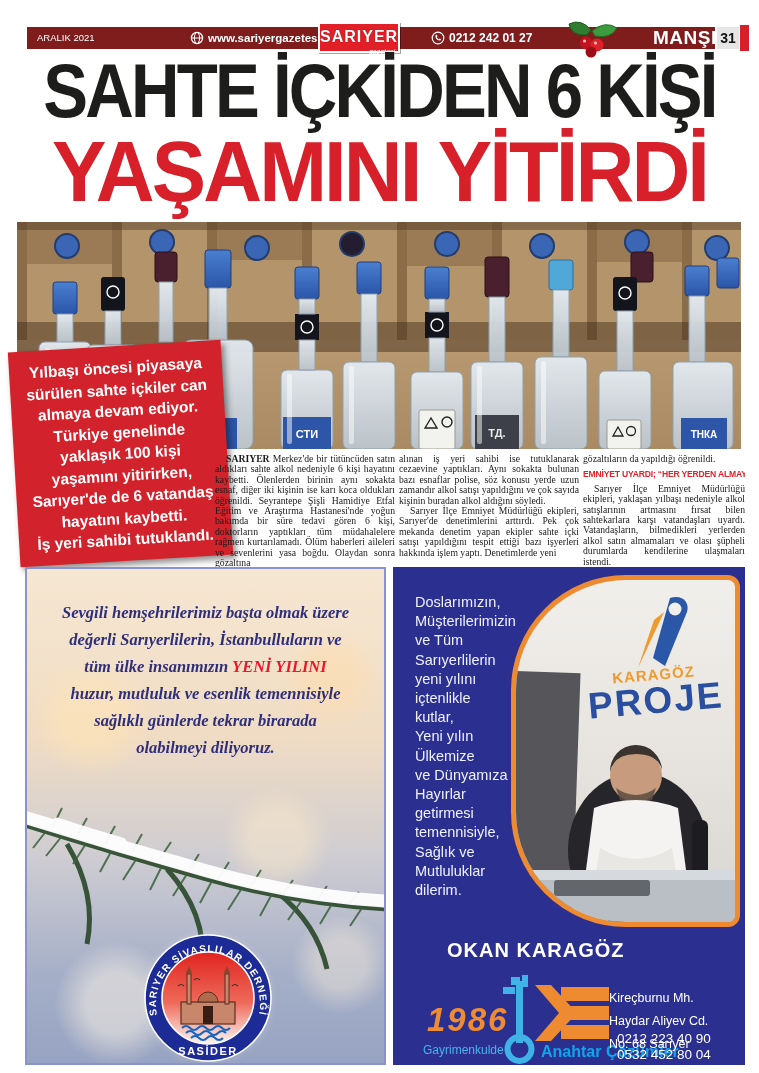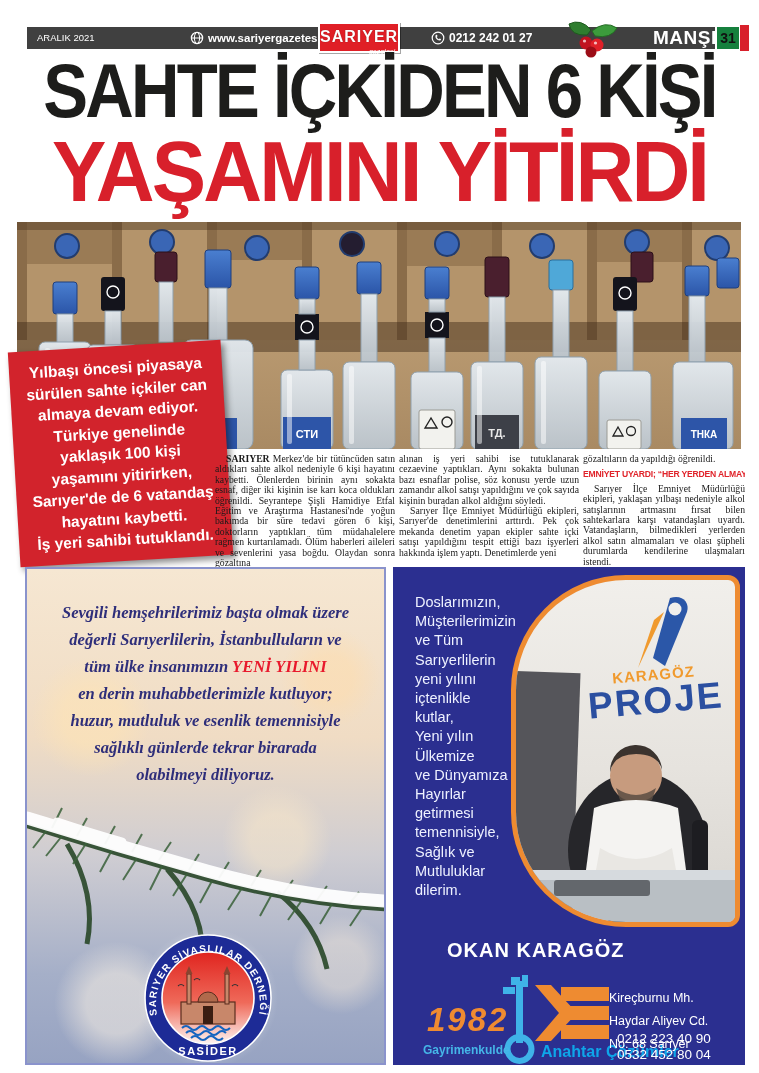--- a/index.html
+++ b/index.html
@@ -1,27 +1,27 @@
 <!DOCTYPE html>
 <html><head>
 <meta charset="utf-8">
 <style>
   html,body{margin:0;padding:0;}
   body{font-family:"Liberation Sans",sans-serif;background:#e9e9e9;}
   #page{position:relative;width:759px;height:1073px;background:#ffffff;overflow:hidden;margin:0 auto;}
   .abs{position:absolute;}
   
-  #topbar{left:27px;top:27px;width:688px;height:22px;background:#404040;}
+  #topbar{left:27px;top:27px;width:688px;height:22px;background:#7f1d1d;}
   .bar-txt{color:#fff;position:absolute;top:0;height:22px;line-height:22px;white-space:nowrap;}
   #logo-box{position:absolute;left:291px;top:-5px;width:82px;height:31px;background:#e01f26;
             border:2px solid #fff;box-shadow:1px 1px 0 rgba(0,0,0,.35);box-sizing:border-box;text-align:center;}
   #logo-box .t{color:#fff;font-weight:bold;font-size:16px;letter-spacing:1px;line-height:26px;
                text-shadow:0 0 1px #7a0a0a;}
   #logo-box .s{position:absolute;right:3px;bottom:-4px;color:#fff;font-style:italic;font-size:7px;}
-  #pagenum-box{left:717px;top:27px;width:22px;height:22px;background:#15803d;color:#111;
+  #pagenum-box{left:717px;top:27px;width:22px;height:22px;background:#e5e5e5;color:#111;
                font-weight:bold;font-size:14px;text-align:center;line-height:22px;}
   #pagenum-stub{left:740px;top:25px;width:9px;height:26px;background:#d8202b;}
   
   .headline{left:0;width:759px;text-align:center;font-weight:bold;line-height:1;
             font-family:"Liberation Sans",sans-serif;white-space:nowrap;}
   #hl1{top:53px;font-size:73px;letter-spacing:-3px;color:#1d1d1b;transform:scale(.92,1.04);transform-origin:center top;}
   #hl2{top:129px;font-size:84px;letter-spacing:-3px;color:#d8202b;transform:scale(.97,1.02);transform-origin:center top;}
   
   #photo{left:17px;top:222px;width:724px;height:227px;overflow:hidden;background:#b4946b;}
   
@@ -52,21 +52,21 @@
   
   #ad-karagoz{left:393px;top:567px;width:352px;height:498px;background:#2b2f90;overflow:hidden;}
   #k-msg{position:absolute;left:22px;top:26px;width:130px;color:#eef1ff;font-size:14.5px;
          line-height:19.2px;white-space:pre-line;}
   #k-panel{position:absolute;left:118px;top:8px;width:229px;height:352px;box-sizing:border-box;
            border:5px solid #ee8b31;border-radius:115px 12px 12px 115px;overflow:hidden;
            background:linear-gradient(180deg,#f1efeb 0%,#e6e3de 55%,#d8d5d0 100%);}
   #k-sign{position:absolute;left:54px;top:372px;color:#fff;font-weight:bold;font-size:20px;letter-spacing:1px;}
   #k-footer{position:absolute;left:0;top:408px;width:352px;height:90px;}
   #k-year{position:absolute;left:34px;top:26px;color:#ef8b31;font-weight:bold;font-style:italic;font-size:33px;letter-spacing:2px;}
-  #k-tag-l{position:absolute;left:30px;top:68px;color:#45b6e8;font-weight:bold;font-size:12px;}
+  #k-tag-l{position:absolute;left:30px;top:68px;color:#45b6e8;font-weight:normal;font-size:12px;}
   #k-tag-r{position:absolute;left:148px;top:68px;color:#0ea5e9;font-weight:bold;font-size:16px;}
   #k-addr{position:absolute;left:216px;top:12px;color:#ffffff;font-size:12.5px;line-height:23px;white-space:pre-line;}
   #k-phones{position:absolute;left:224px;top:56px;color:#fff;font-weight:normal;font-size:13.5px;line-height:15.5px;white-space:pre-line;}
 </style>
 </head>
 <body>
 
 <div id="page">
 
   <div class="abs" id="topbar">
@@ -282,21 +282,20 @@
     <p>gözaltıların da yapıldığı öğrenildi.</p>
     <p id="subhead">EMNİYET UYARDI; “HER YERDEN ALMAYIN”</p>
     <p class="indent">Sarıyer İlçe Emniyet Müdürlüğü ekipleri, yaklaşan yılbaşı nedeniyle alkol satışlarının artmasını fırsat bilen sahtekarlara karşı vatandaşları uyardı. Vatandaşların, bilmedikleri yerlerden alkol satın almamaları ve olası şüpheli durumlarda kendilerine ulaşmaları istendi.</p>
   </div>
 
   <div class="abs" id="ad-sasider">
     <div id="greeting">
       <div>Sevgili hemşehrilerimiz başta olmak üzere</div>
       <div>değerli Sarıyerlilerin, İstanbulluların ve</div>
       <div><span>tüm ülke insanımızın </span><span class="hi">YENİ YILINI</span></div>
-      <div>en derin muhabbetlerimizle kutluyor;</div>
       <div>huzur, mutluluk ve esenlik temennisiyle</div>
       <div>sağlıklı günlerde tekrar birarada</div>
       <div>olabilmeyi diliyoruz.</div>
     </div>
 
     <svg class="abs" style="left:0;top:215px;" width="357" height="210" viewBox="0 0 357 210">
       <g stroke="#2c4a2c" stroke-width="5" fill="none" opacity=".92">
         <path d="M-5,40 Q90,70 180,95 Q270,120 360,125"></path>
         <path d="M40,60 Q70,110 60,160"></path>
         <path d="M140,85 Q180,130 175,180"></path>
@@ -392,21 +391,21 @@
         <rect x="0" y="140" width="219" height="52" fill="#b9bfc4"></rect>
         <rect x="0" y="140" width="219" height="10" fill="#d6dade"></rect>
         <rect x="38" y="150" width="96" height="16" rx="3" fill="#63676c"></rect>
         <path d="M0,148 l52,44 -52,0 z" fill="#4a6da8"></path>
       </svg>
     </div>
 
     <div id="k-sign">OKAN KARAGÖZ</div>
 
     <div id="k-footer">
-      <div id="k-year">1982</div>
+      <div id="k-year">1986</div>
 
       <svg class="abs" style="left:104px;top:0;" width="116" height="90" viewBox="0 0 116 90">
         <rect x="14" y="2" width="9" height="8" fill="#3fb3e8"></rect>
         <rect x="6" y="12" width="12" height="7" fill="#3fb3e8"></rect>
         <rect x="25" y="0" width="6" height="12" fill="#3fb3e8"></rect>
         <rect x="19" y="6" width="7" height="62" fill="#3fb3e8"></rect>
         <circle cx="22.5" cy="74" r="12" fill="none" stroke="#3fb3e8" stroke-width="6"></circle>
         <polygon points="38,10 54,10 80,38 54,66 38,66 62,38" fill="#ee8b31"></polygon>
         <rect x="64" y="12" width="48" height="14" fill="#ee8b31"></rect>
         <rect x="64" y="31" width="48" height="14" fill="#ee8b31"></rect>

